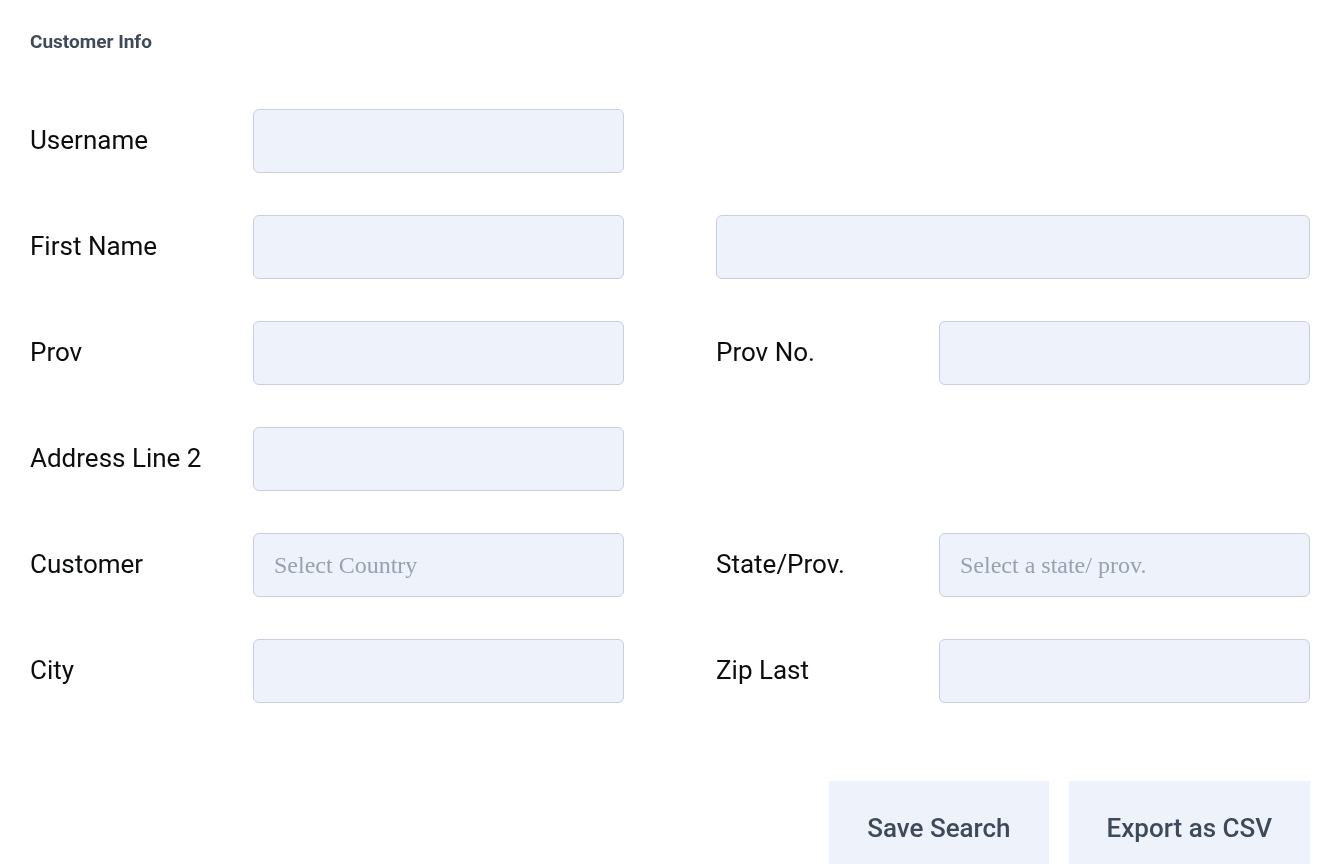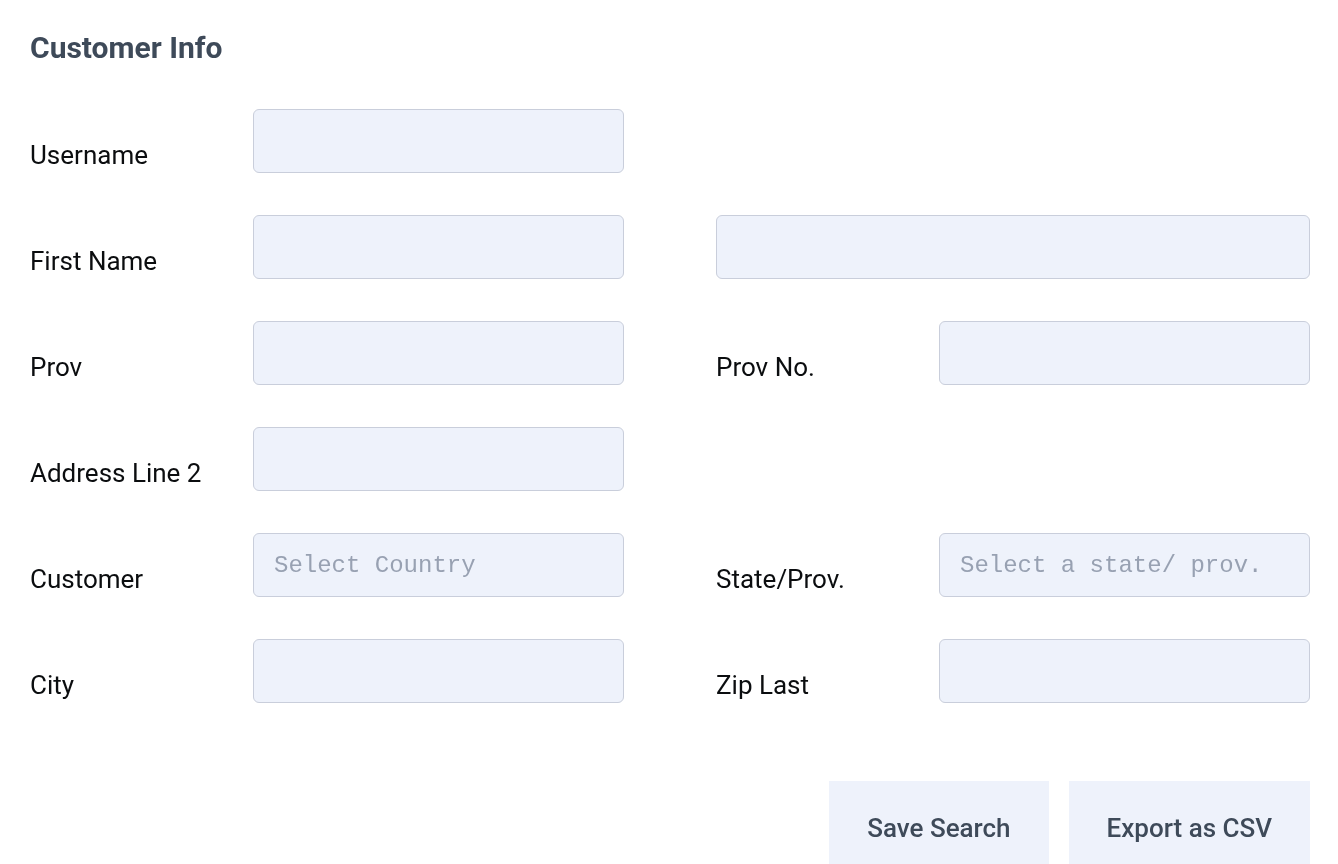--- a/index.html
+++ b/index.html
@@ -8,55 +8,55 @@
       padding: 0;
     }
     body {
       font-family: -apple-system, BlinkMacSystemFont, "Segoe UI", Roboto, "Helvetica Neue", Arial, sans-serif;
       background: #ffffff;
       width: 1338px;
       height: 864px;
       padding: 30px;
     }
     .section-title {
-      font-size: 30px;
+      font-size: 19px;
       font-weight: 700;
       color: #3e4a59;
-      margin-bottom: 44px;
+      margin-bottom: 56px;
     }
     .form-grid {
       display: flex;
       flex-direction: column;
       gap: 42px;
     }
     .form-row {
       display: flex;
       gap: 92px;
     }
     .form-group {
       display: flex;
-      align-items: flex-end;
+      align-items: center;
       width: 594px;
     }
     .form-label {
       font-size: 26px;
       font-weight: 400;
       color: #0b0d0f;
       width: 223px;
       line-height: 1.3;
       flex-shrink: 0;
     }
     .form-input {
       flex: 1;
       height: 64px;
       background: #eef2fb;
       border: 1px solid #c9cedb;
       border-radius: 6px;
       font-size: 24px;
-      font-family: Liberation Mono, monospace;
+      font-family: Liberation Serif, serif;
       padding: 0 20px;
       color: #0b0d0f;
       outline: none;
       min-width: 0;
     }
     .form-input::placeholder {
       color: #98a1b2;
     }
     .button-row {
       display: flex;

